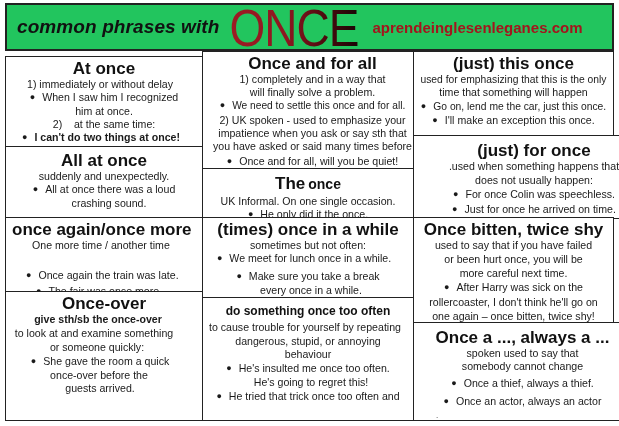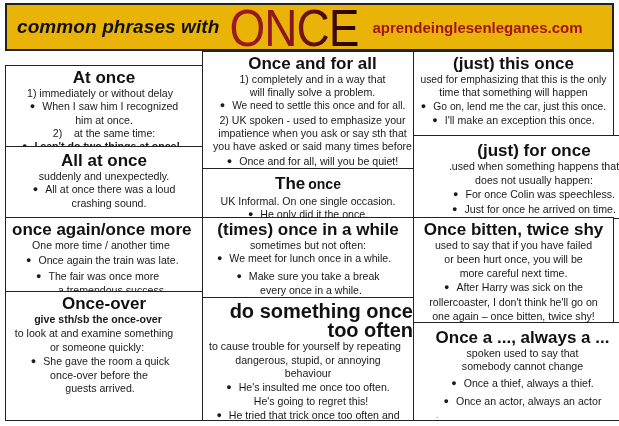--- a/index.html
+++ b/index.html
@@ -1,21 +1,21 @@
 <!DOCTYPE html>
 <html><head>
   <meta charset="utf-8">
   <style>
     * { box-sizing: border-box; margin: 0; padding: 0; }
     html, body { width: 619px; height: 426px; background: #ffffff; overflow: hidden; }
     body { font-family: "Liberation Sans", sans-serif; color: #111; position: relative; }
 
     .header {
       position: absolute; left: 5px; top: 3px; width: 609px; height: 48px;
-      border: 2px solid #222; background: #eab308;
+      border: 2px solid #222; background: #22c55e;
       display: flex; align-items: center;
     }
     .header .lead {
       font-family: "Liberation Sans", sans-serif;
       font-style: italic; font-weight: bold; font-size: 19px; color: #111;
       margin-left: 10px; letter-spacing: 0.1px;
     }
     .header .big {
       font-family: "Liberation Sans", sans-serif;
       font-size: 46px; line-height: 46px; margin-left: 10px; letter-spacing: -1px;
@@ -27,55 +27,55 @@
       font-weight: bold; font-size: 15px; color: #a3151d; margin-left: 14px;
     }
 
     .cell {
       position: absolute; border: 1.5px solid #222; background: #fff;
       text-align: center; font-size: 10.6px; line-height: 13px; color: #1a1a1a;
       padding-top: 2px; overflow: hidden;
     }
     .cell .title { font-weight: bold; color: #111; line-height: 19px; }
     .t17 { font-size: 17px; }
-    .t16 { font-size: 20px; text-align: right; }
+    .t16 { font-size: 12px; }
     .cell .line { display: block; white-space: nowrap; }
     .cell .bold { font-weight: bold; }
     .bullet::before { content: "\25CF"; font-size: 9px; margin-right: 7px; position: relative; top: -1px; }
     .small-title { font-size: 13px; }
   </style>
 </head>
 <body>
 
 <div class="header">
   <span class="lead">common phrases with</span>
   <span class="big">ONCE</span>
   <span class="site">aprendeinglesenleganes.com</span>
 </div>
 
-<div class="cell" style="left:5px; top:65px; width:198px; height:97px;">
+<div class="cell" style="left:5px; top:56px; width:198px; height:97px;">
   <div class="title t17">At once</div>
   <span class="line" style="margin-left:-8px;">1)  immediately or without delay</span>
   <span class="line bullet">When I saw him I recognized</span>
   <span class="line">him at once.</span>
   <span class="line" style="white-space:pre;">2)    at the same time:</span>
   <span class="line bullet" style="margin-left:-6px;font-weight:bold;">I can't do two things at once!</span>
 </div>
 
 <div class="cell" style="left:5px; top:146px; width:198px; height:73px;">
   <div class="title t17" style="margin-top:2px;">All at once</div>
   <span class="line">suddenly and unexpectedly.</span>
   <span class="line bullet">All at once there was a loud</span>
   <span class="line" style="margin-left:10px;">crashing sound.</span>
 </div>
 
 <div class="cell" style="left:5px; top:217px; width:198px; height:76px; text-align:left;">
   <div class="title t17" style="padding-left:6px;">once again/once more</div>
   <span class="line" style="padding-left:26px;">One more time / another time</span>
-  <span class="line bullet" style="padding-left:20px; margin-top:2px;">Once again the train was late.</span>
+  <span class="line bullet" style="padding-left:20px; margin-top:17px;">Once again the train was late.</span>
   <span class="line bullet" style="padding-left:30px; margin-top:2px;">The fair was once more</span>
   <span class="line" style="padding-left:52px;">a tremendous success.</span>
 </div>
 
 <div class="cell" style="left:5px; top:291px; width:198px; height:130px;">
   <div class="title t17" style="margin-top:0;">Once-over</div>
   <span class="line bold" style="margin-left:-12px;">give sth/sb the once-over</span>
   <span class="line" style="margin-left:-20px; margin-top:1px;">to look at and examine something</span>
   <span class="line" style="margin-left:-14px; margin-top:1px;">or someone quickly:</span>
   <span class="line bullet" style="margin-left:-8px; margin-top:1px;">She gave the room a quick</span>

